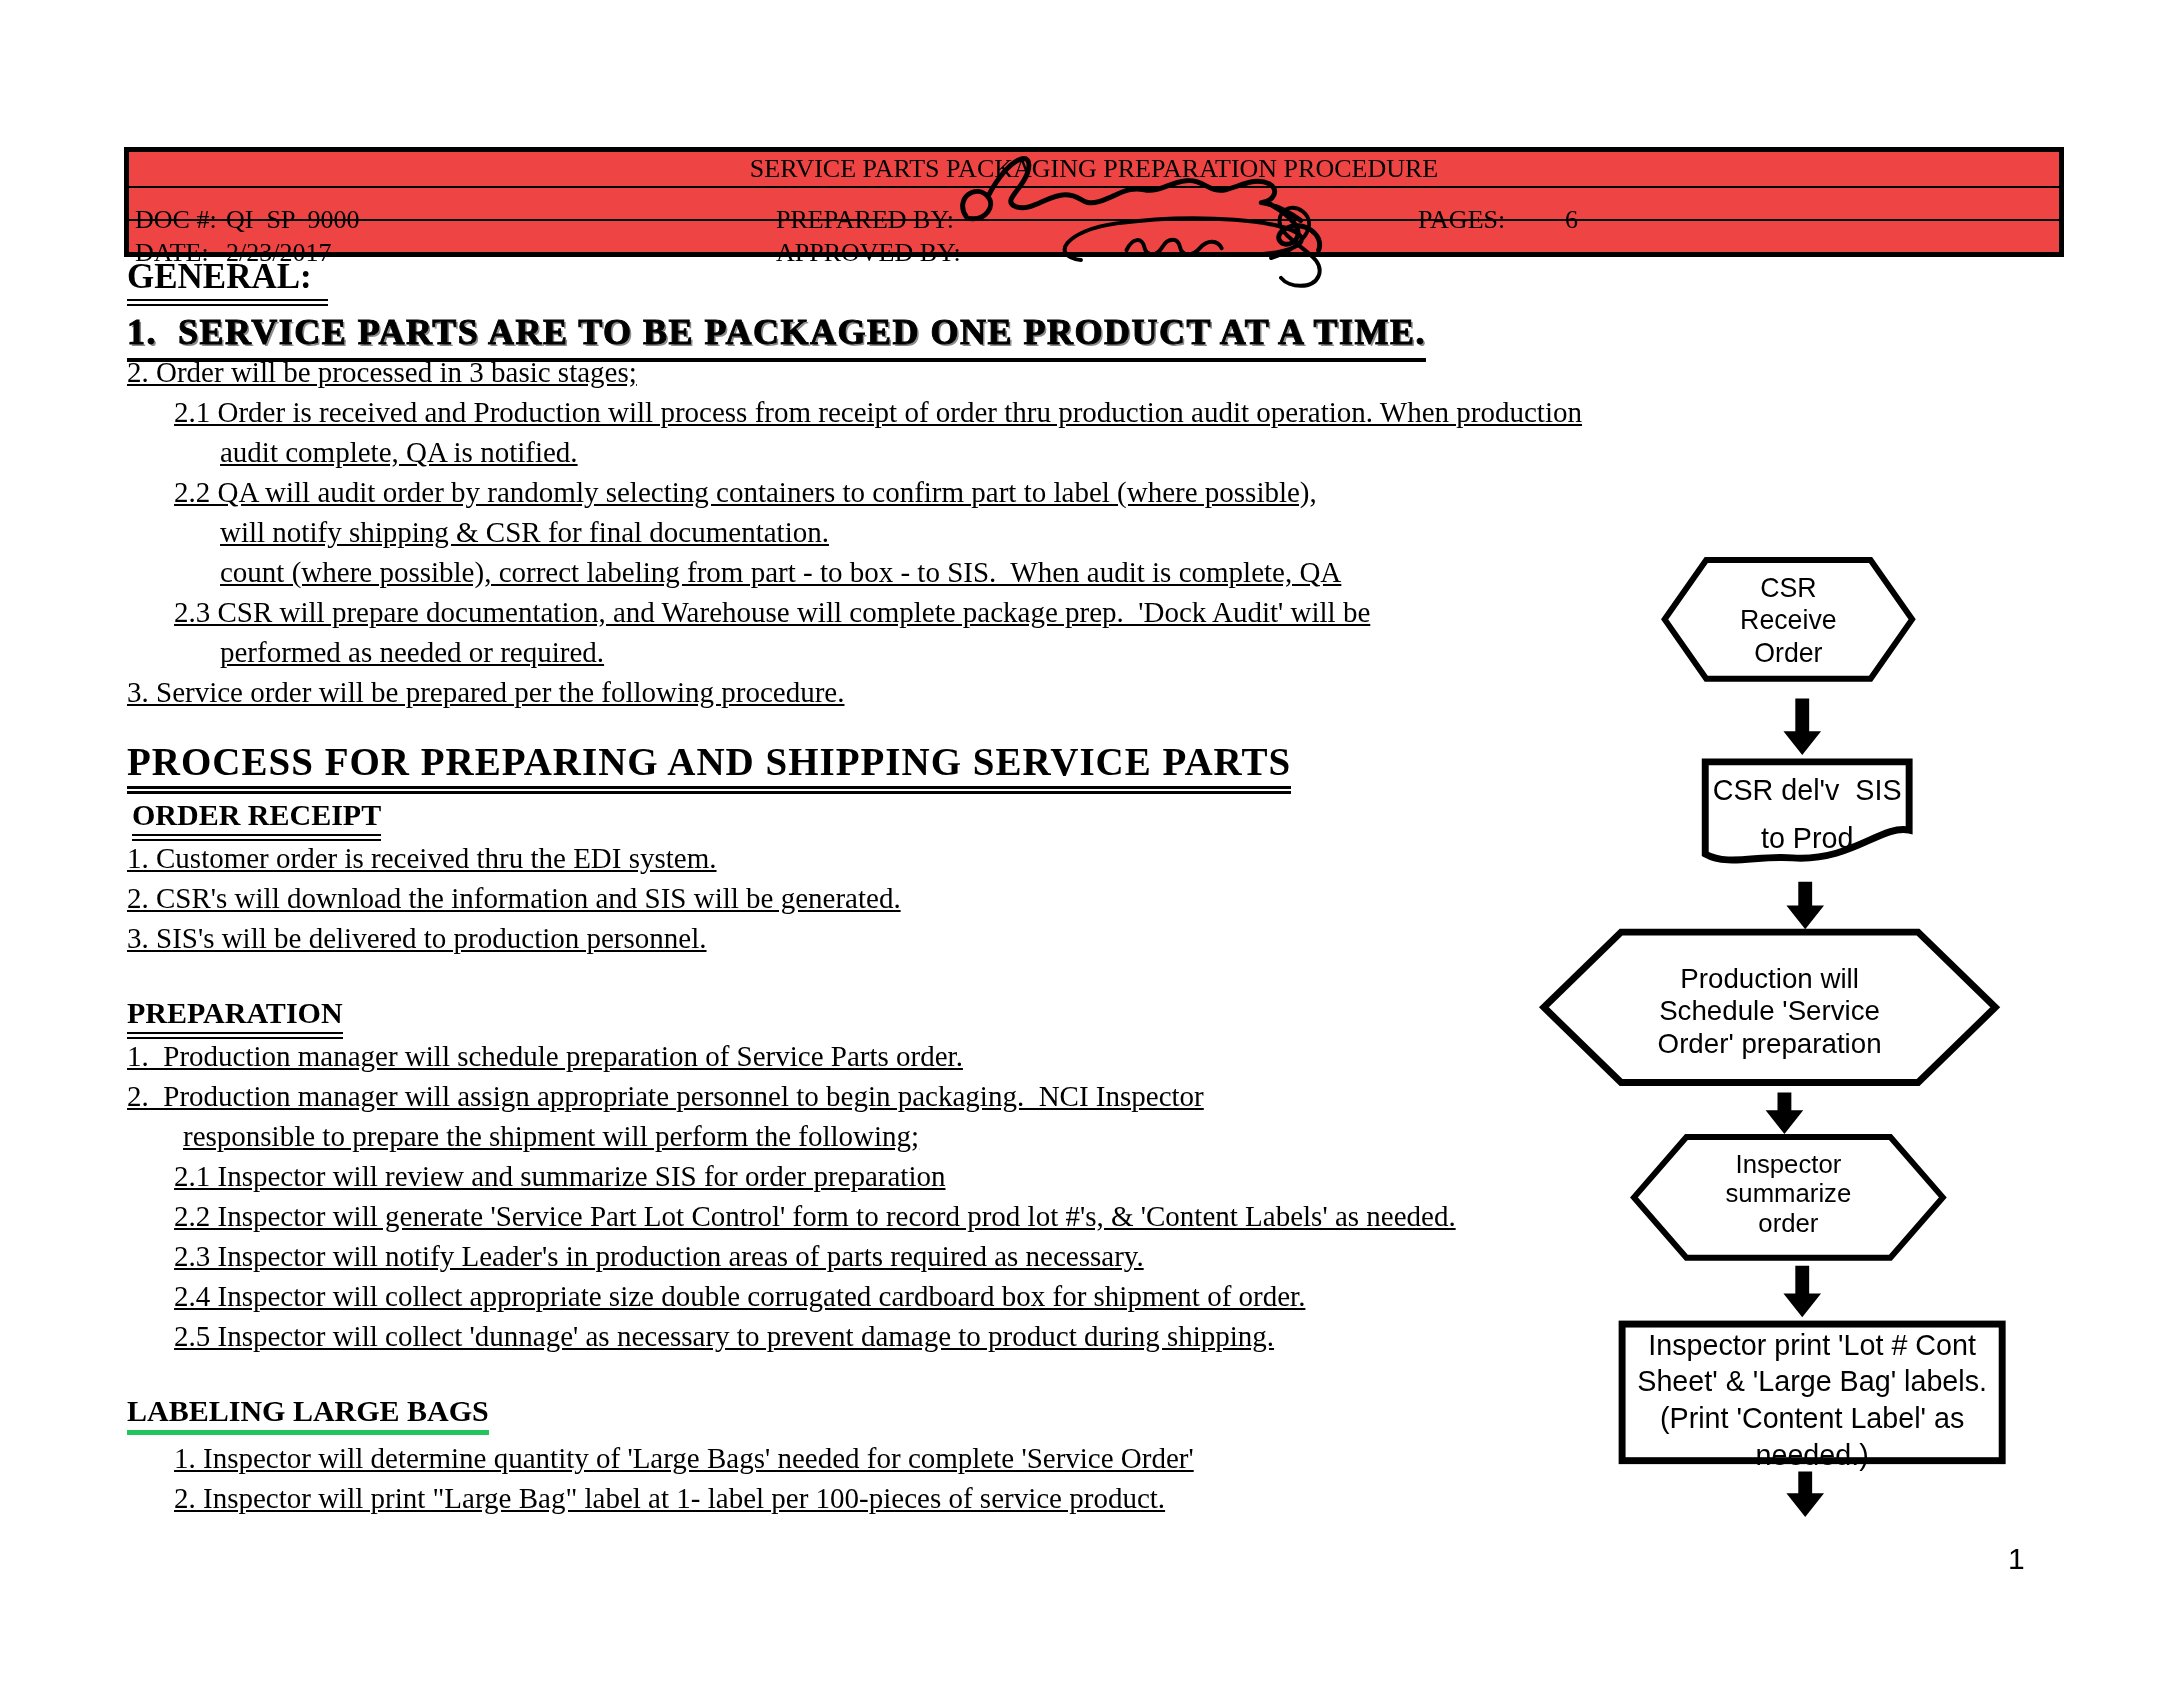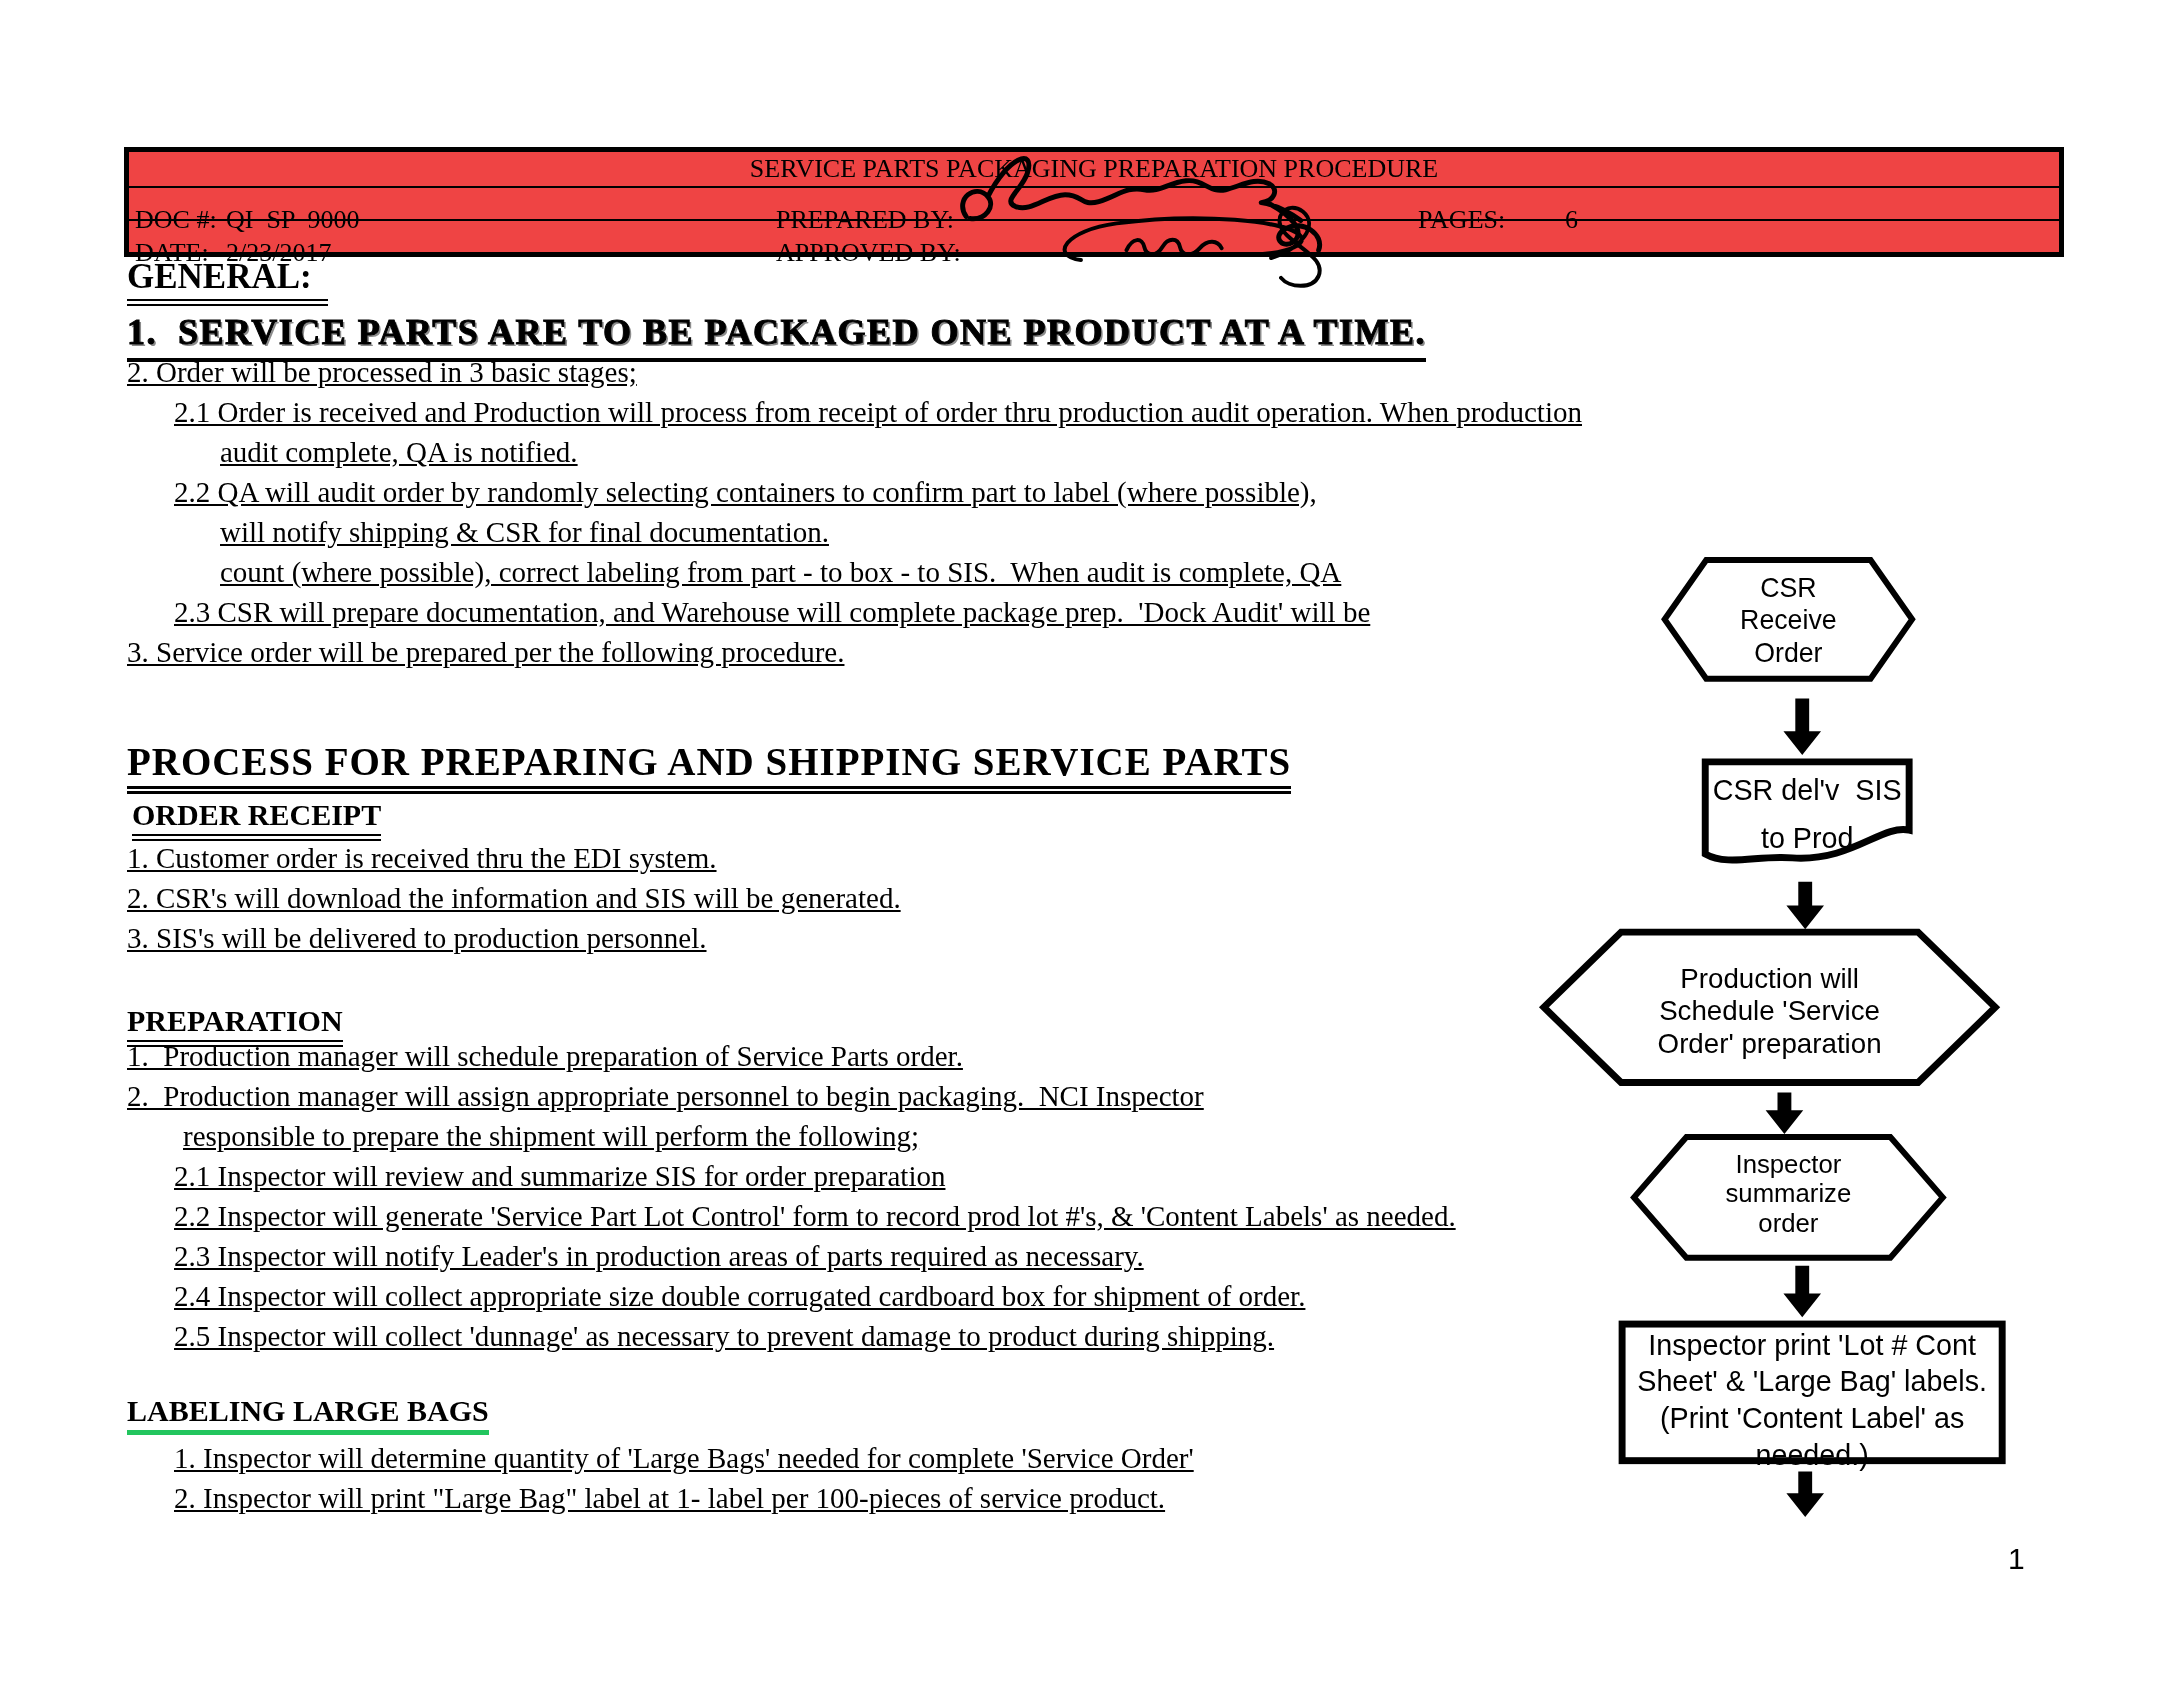--- a/index.html
+++ b/index.html
@@ -93,35 +93,36 @@
   <div class="h-fancy">1.  SERVICE PARTS ARE TO BE PACKAGED ONE PRODUCT AT A TIME.</div>
 
   <div class="blines" style="top:352px;">
     <div class="bl i0">2. Order will be processed in 3 basic stages;</div>
     <div class="bl i1">2.1 Order is received and Production will process from receipt of order thru production audit operation. When production</div>
     <div class="bl i2">audit complete, QA is notified.</div>
     <div class="bl i1">2.2 QA will audit order by randomly selecting containers to confirm part to label (where possible),</div>
     <div class="bl i2">will notify shipping &amp; CSR for final documentation.</div>
     <div class="bl i2">count (where possible), correct labeling from part - to box - to SIS.  When audit is complete, QA</div>
     <div class="bl i1">2.3 CSR will prepare documentation, and Warehouse will complete package prep.  'Dock Audit' will be</div>
+    <div class="bl i2">performed as needed or required.</div>
     <div class="bl i0">3. Service order will be prepared per the following procedure.</div>
   </div>
 
   <div class="h-process">PROCESS FOR PREPARING AND SHIPPING SERVICE PARTS</div>
 
   <div class="abs" style="left:132px;top:798px;">
     <span class="h-sub">ORDER RECEIPT</span>
   </div>
   <div class="blines" style="top:838px;">
     <div class="bl i0">1. Customer order is received thru the EDI system.</div>
     <div class="bl i0">2. CSR's will download the information and SIS will be generated.</div>
     <div class="bl i0">3. SIS's will be delivered to production personnel.</div>
   </div>
 
-  <div class="abs" style="left:127px;top:996px;margin-top:8px;">
+  <div class="abs" style="left:127px;top:996px;">
     <span class="h-sub">PREPARATION</span>
   </div>
   <div class="blines" style="top:1036px;">
     <div class="bl i0">1.  Production manager will schedule preparation of Service Parts order.</div>
     <div class="bl i0">2.  Production manager will assign appropriate personnel to begin packaging.  NCI Inspector</div>
     <div class="bl i3">responsible to prepare the shipment will perform the following;</div>
     <div class="bl i1">2.1 Inspector will review and summarize SIS for order preparation</div>
     <div class="bl i1">2.2 Inspector will generate 'Service Part Lot Control' form to record prod lot #'s, &amp; 'Content Labels' as needed.</div>
     <div class="bl i1">2.3 Inspector will notify Leader's in production areas of parts required as necessary.</div>
     <div class="bl i1">2.4 Inspector will collect appropriate size double corrugated cardboard box for shipment of order.</div>

